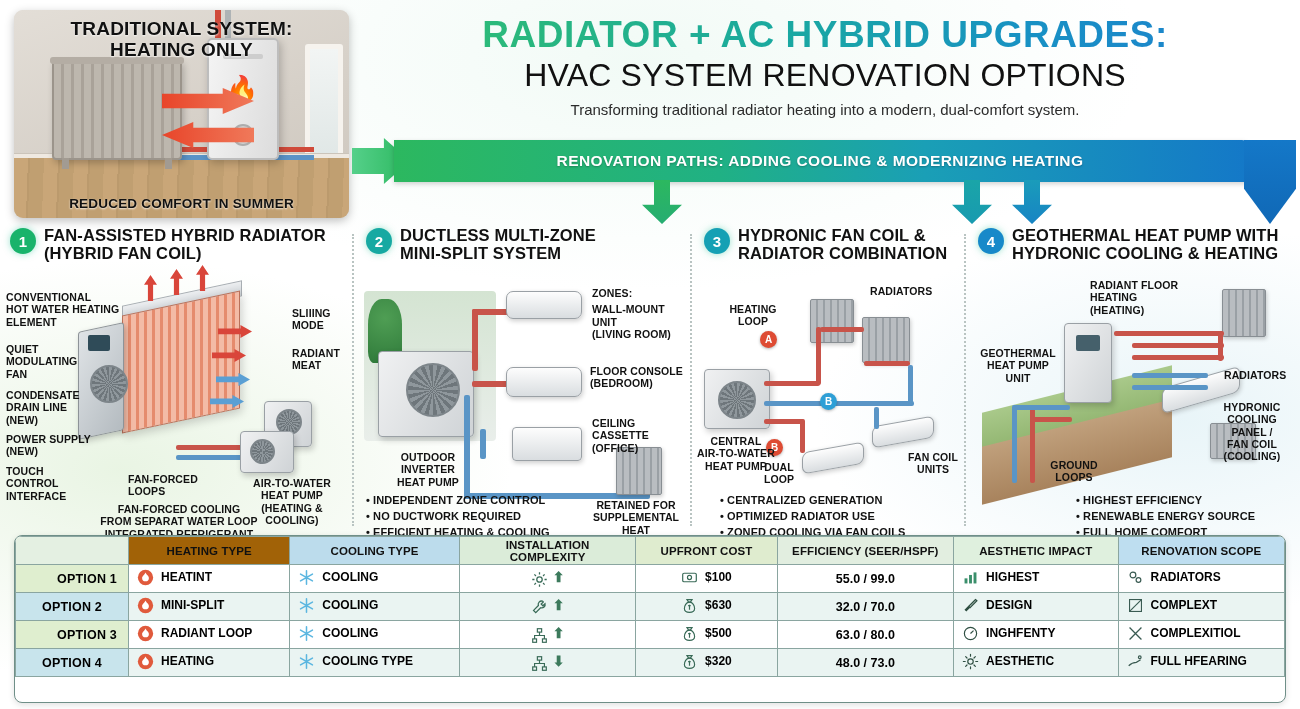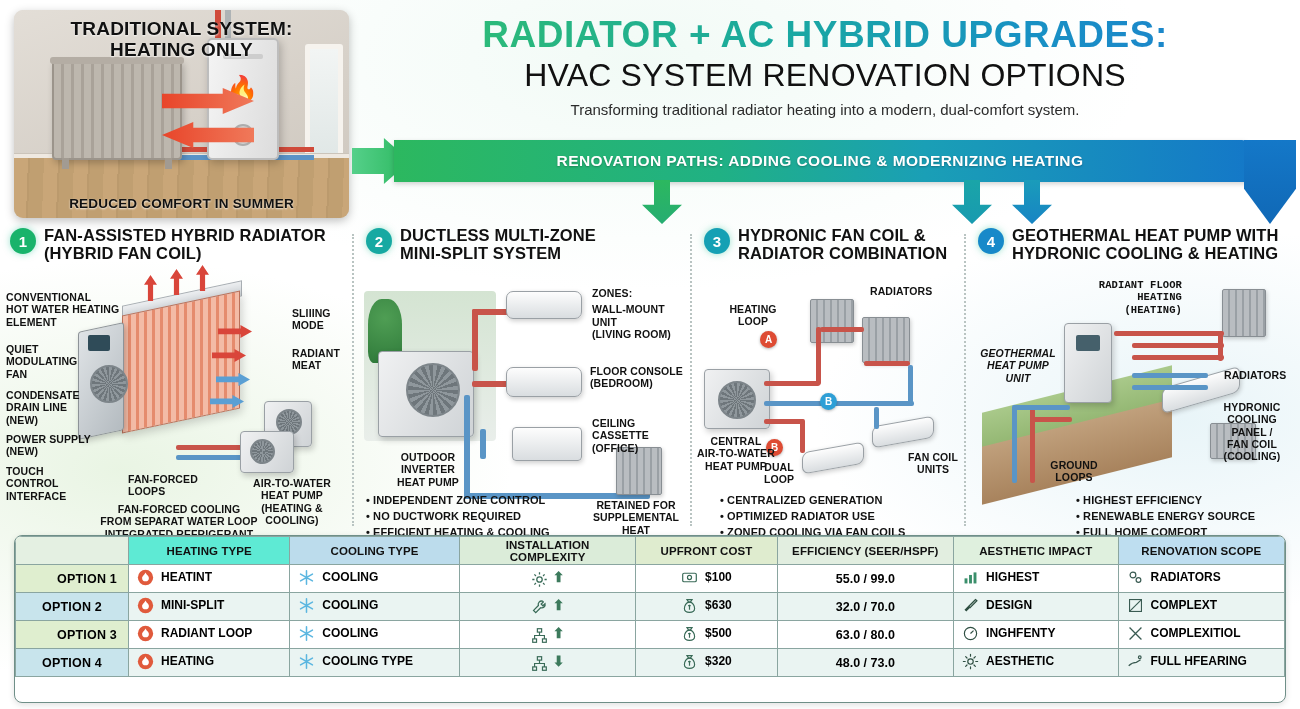--- a/index.html
+++ b/index.html
@@ -183,21 +183,21 @@
   th { font-size:11.5px; font-weight:bold; color:#111; letter-spacing:.1px; text-align:center; }
   .col-opt   { width:112px; }
   .col-heat  { width:160px; }
   .col-cool  { width:168px; }
   .col-inst  { width:175px; }
   .col-cost  { width:140px; }
   .col-eff   { width:175px; }
   .col-aes   { width:163px; }
   .col-scope { width:165px; }
   th.h-opt   { background:#e4f0e2; }
-  th.h-heat  { background:#5eead4; }
+  th.h-heat  { background:#a16207; }
   th.h-cool  { background:#bcdcec; }
   th.h-inst  { background:#dbecd9; }
   th.h-cost  { background:#dfeccf; }
   th.h-eff   { background:#e2eee0; }
   th.h-aes   { background:#dff0de; }
   th.h-scope { background:#bedef0; }
   td.c-opt { font-weight:bold; font-size:12.5px; text-align:center; letter-spacing:.2px; }
   tr.r-odd  td.c-opt { background:#dfeecf;padding-left:38px; }
   tr.r-even td.c-opt { background:#c8e4ec; }
   tr.r-even td { background:#eaf4f2; }
@@ -480,26 +480,26 @@
         <div class="pipe-red" style="left:160px; top:74px; width:92px; height:5px;"></div>
         <div class="pipe-red" style="left:160px; top:86px; width:92px; height:5px;"></div>
         <div class="pipe-red" style="left:246px; top:62px; width:5px; height:30px;"></div>
         <div class="pipe-blue" style="left:160px; top:104px; width:76px; height:5px;"></div>
         <div class="pipe-blue" style="left:160px; top:116px; width:76px; height:5px;"></div>
         <div class="pipe-blue" style="left:40px; top:138px; width:5px; height:76px;"></div>
         <div class="pipe-red" style="left:58px; top:138px; width:5px; height:76px;"></div>
         <div class="pipe-blue" style="left:40px; top:136px; width:58px; height:5px;"></div>
         <div class="pipe-red" style="left:58px; top:148px; width:42px; height:5px;"></div>
 
-        <div class="lbl" style="left:118px; top:10px; text-align:right; width:92px;font-family:Liberation Mono, monospace;">
+        <div class="lbl" style="left:118px; top:10px; text-align:left; width:92px;">
           <div>RADIANT FLOOR</div>
           <div>HEATING</div>
           <div>(HEATING)</div>
         </div>
-        <div class="lbl" style="left:6px; top:78px; text-align:center; width:80px;font-style:italic;">
+        <div class="lbl" style="left:6px; top:78px; text-align:center; width:80px;">
           <div>GEOTHERMAL</div>
           <div>HEAT PUMP</div>
           <div>UNIT</div>
         </div>
         <div class="lbl" style="left:252px; top:100px;">RADIATORS</div>
         <div class="lbl" style="left:74px; top:190px; text-align:center; width:56px;">
           <div>GROUND</div>
           <div>LOOPS</div>
         </div>
         <div class="lbl" style="left:244px; top:132px; text-align:center; width:72px;">

